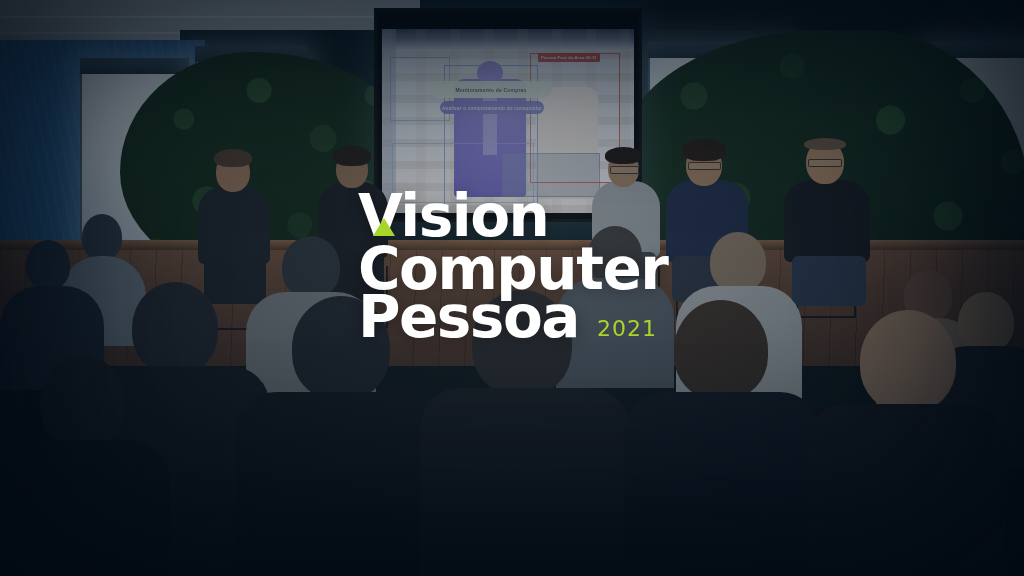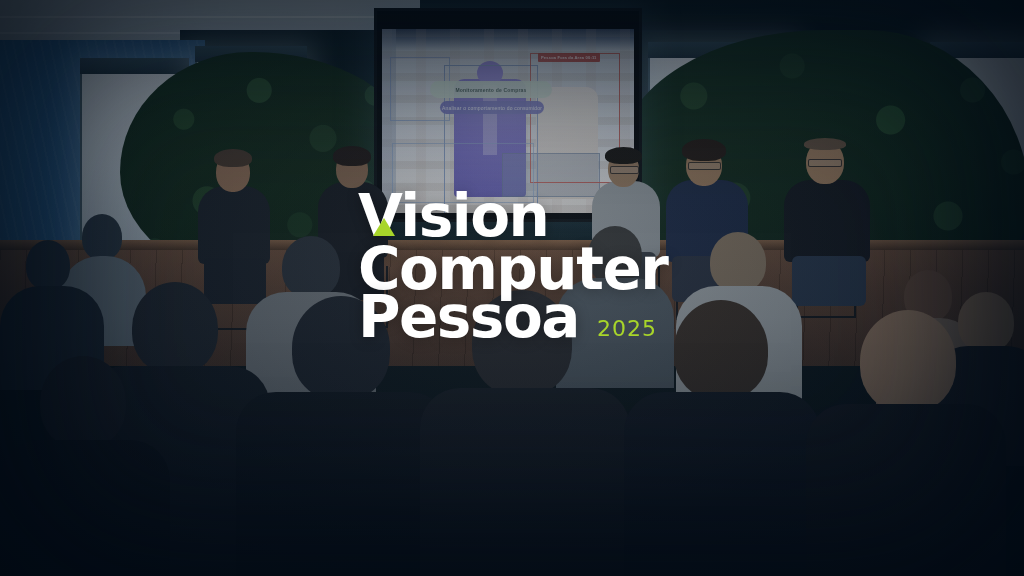--- a/index.html
+++ b/index.html
@@ -468,18 +468,18 @@
   <div id="vignette"></div>
 
   <div id="title-lockup">
     <div id="logo-triangle"></div>
     <div class="title-line" id="line-vision">Vision</div>
     <div class="title-line" id="line-computer">Computer</div>
     <div id="summit-row">
       <div class="title-line" id="line-summit">Pessoa</div>
       <div id="year-badge">
         <span class="year-part">20</span>
-        <span class="year-part">25</span>
+        <span class="year-part">21</span>
       </div>
     </div>
   </div>
 
 </div>
 
 </body></html>

